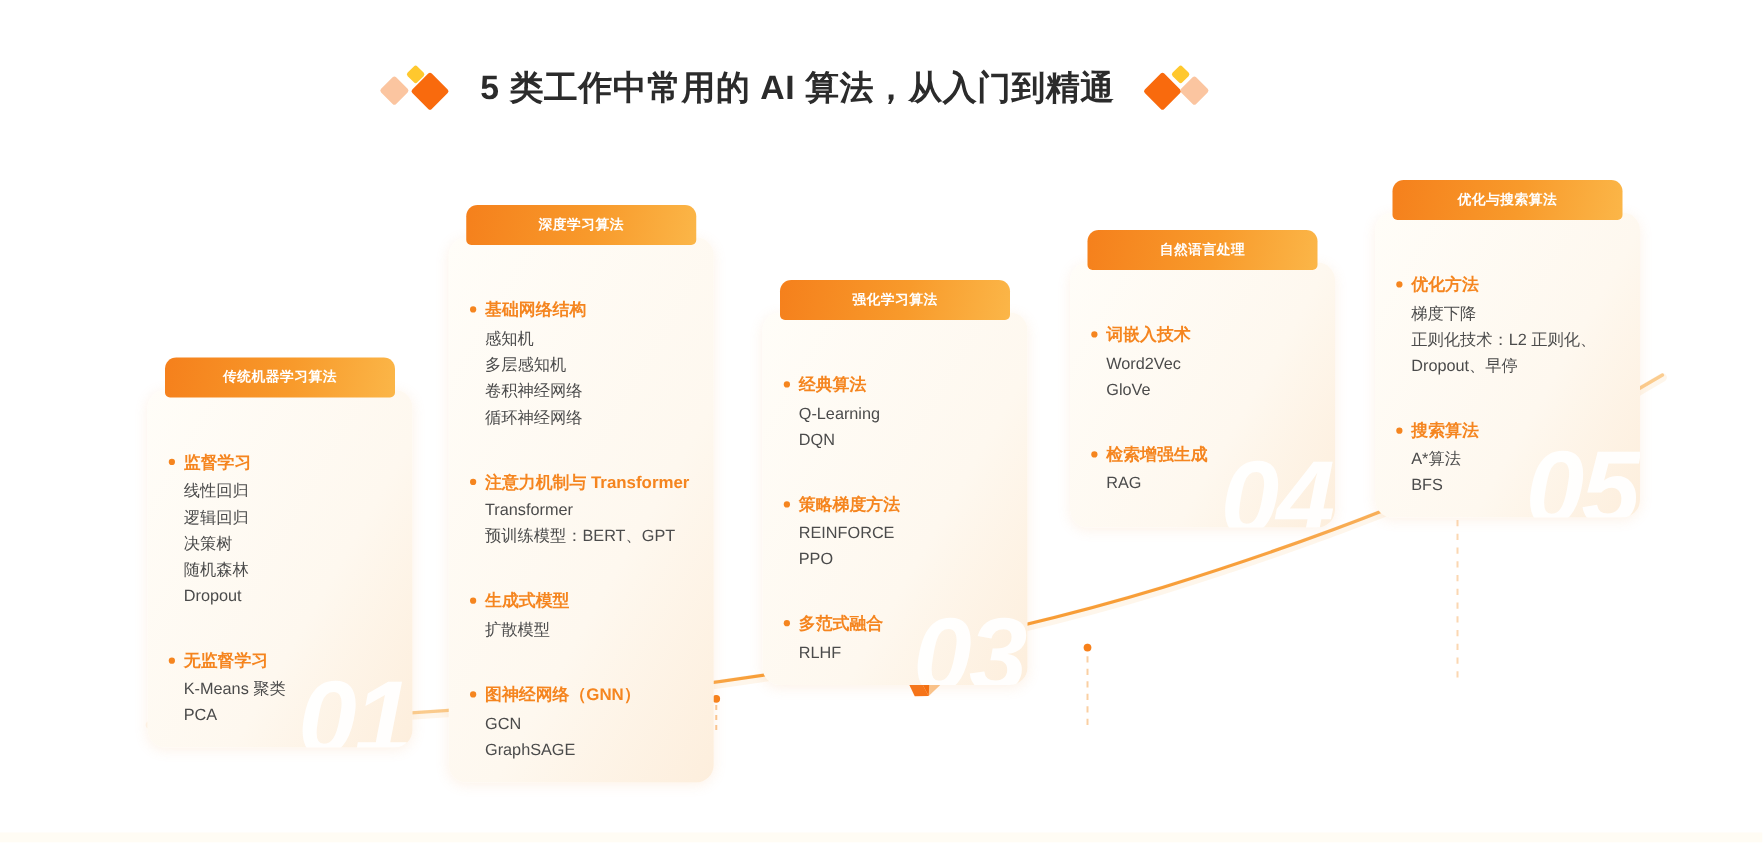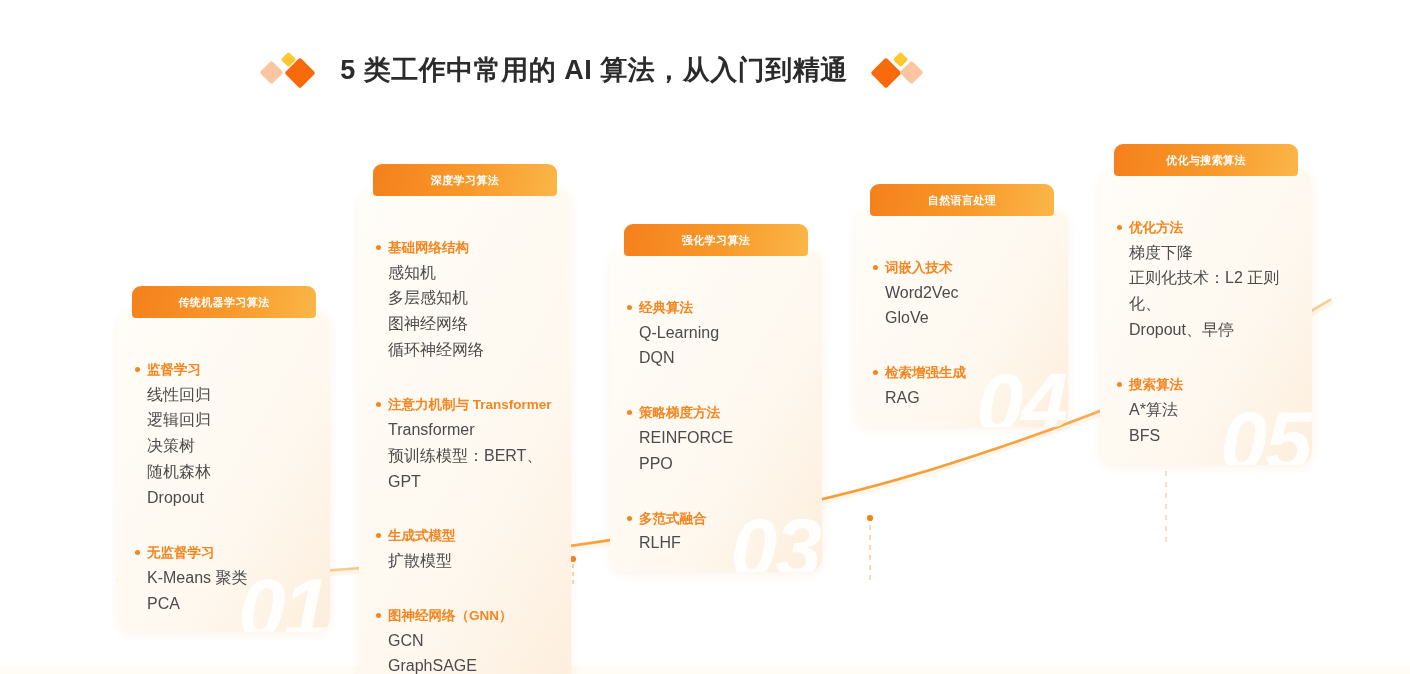--- a/index.html
+++ b/index.html
@@ -19,20 +19,21 @@
   .title-row {
     position: absolute;
     top: 46px;
     left: 0;
     width: 1188px;
     height: 48px;
     display: flex;
     align-items: center;
     justify-content: center;
     gap: 22px;
+    padding-left: 44px;
   }
   .page-title {
     font-size: 27px;
     font-weight: 700;
     color: #2b2b2b;
     letter-spacing: 0.5px;
     white-space: nowrap;
     line-height: 1;
   }
   .deco {
@@ -139,21 +140,21 @@
     top: 7px;
     width: 5px;
     height: 5px;
     border-radius: 50%;
     background: #F5851F;
   }
   .item {
     position: relative;
     padding-left: 13px;
     color: #4b4b4b;
-    font-size: 16px;
+    font-size: 13px;
     line-height: 1.62;
     white-space: pre-line;
   }
 
   
   .timeline {
     position: absolute;
     left: 0;
     top: 0;
     width: 1410px;
@@ -249,21 +250,21 @@
 <div class="card" id="card-1" style="left:359px; top:164px;">
   <div class="card-tab">
     <span class="card-tab-label">深度学习算法</span>
   </div>
   <div class="card-body">
     <div class="notch"></div>
     <div class="section">
       <div class="section-head">基础网络结构</div>
       <div class="item">感知机</div>
       <div class="item">多层感知机</div>
-      <div class="item">图神经网络</div>
+      <div class="item">卷积神经网络</div>
       <div class="item">循环神经网络</div>
     </div>
     <div class="section">
       <div class="section-head">注意力机制与 Transformer</div>
       <div class="item">Transformer</div>
       <div class="item">预训练模型：BERT、GPT</div>
     </div>
     <div class="section">
       <div class="section-head">生成式模型</div>
       <div class="item">扩散模型</div>

